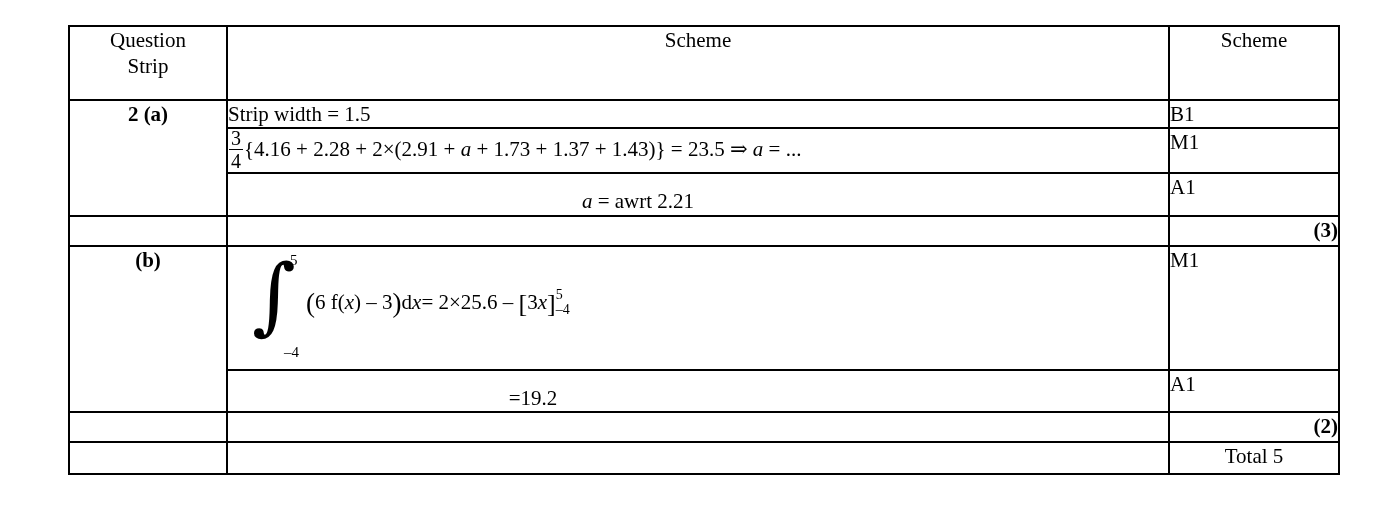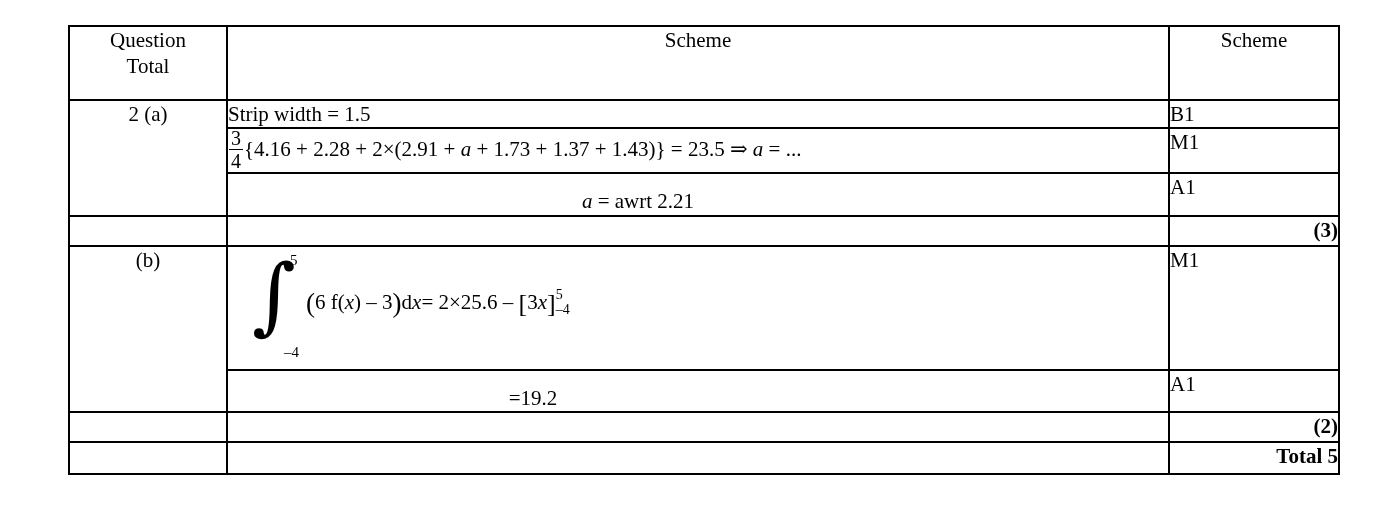--- a/index.html
+++ b/index.html
@@ -49,21 +49,21 @@
     vertical-align: middle;
     font-size: 22px;
     height: 72px;
     padding: 4px 0;
   }
   .hdr-qnum { line-height: 1.18; }
 
   
   .qnum {
     text-align: center;
-    font-weight: normal;
+    font-weight: bold;
     font-size: 21px;
     padding-top: 7px;
   }
   .scheme {
     padding: 6px 0 6px 10px;
   }
   .marks {
     padding-top: 7px;
     padding-left: 8px;
     font-size: 21px;
@@ -73,22 +73,22 @@
   
   .subtotal {
     text-align: right;
     font-weight: bold;
     padding: 2px 8px 3px 0;
     font-size: 21px;
   }
   .sub-blank { height: 28px; }
 
   .total {
-    text-align: right;
-    font-weight: bold;
+    text-align: center;
+    font-weight: normal;
     font-size: 21px;
     padding: 3px 0 4px 0;
   }
   .total-blank { height: 30px; }
 
   
   .mathline {
     font-size: 21px;
     white-space: nowrap;
     margin-top: 14px;
@@ -190,21 +190,21 @@
     <colgroup>
       <col class="c-qnum">
       <col class="c-scheme">
       <col class="c-marks">
     </colgroup>
     <tbody>
 
       <tr>
         <td class="hdr hdr-qnum">
           <div>Question</div>
-          <div>Total</div>
+          <div>Strip</div>
         </td>
         <td class="hdr">Scheme</td>
         <td class="hdr">Scheme</td>
       </tr>
 
       <tr>
         <td class="qnum" rowspan="3">2 (a)</td>
         <td class="scheme row-a-1">
           <span class="mathline">Strip width = 1.5</span>
         </td>

